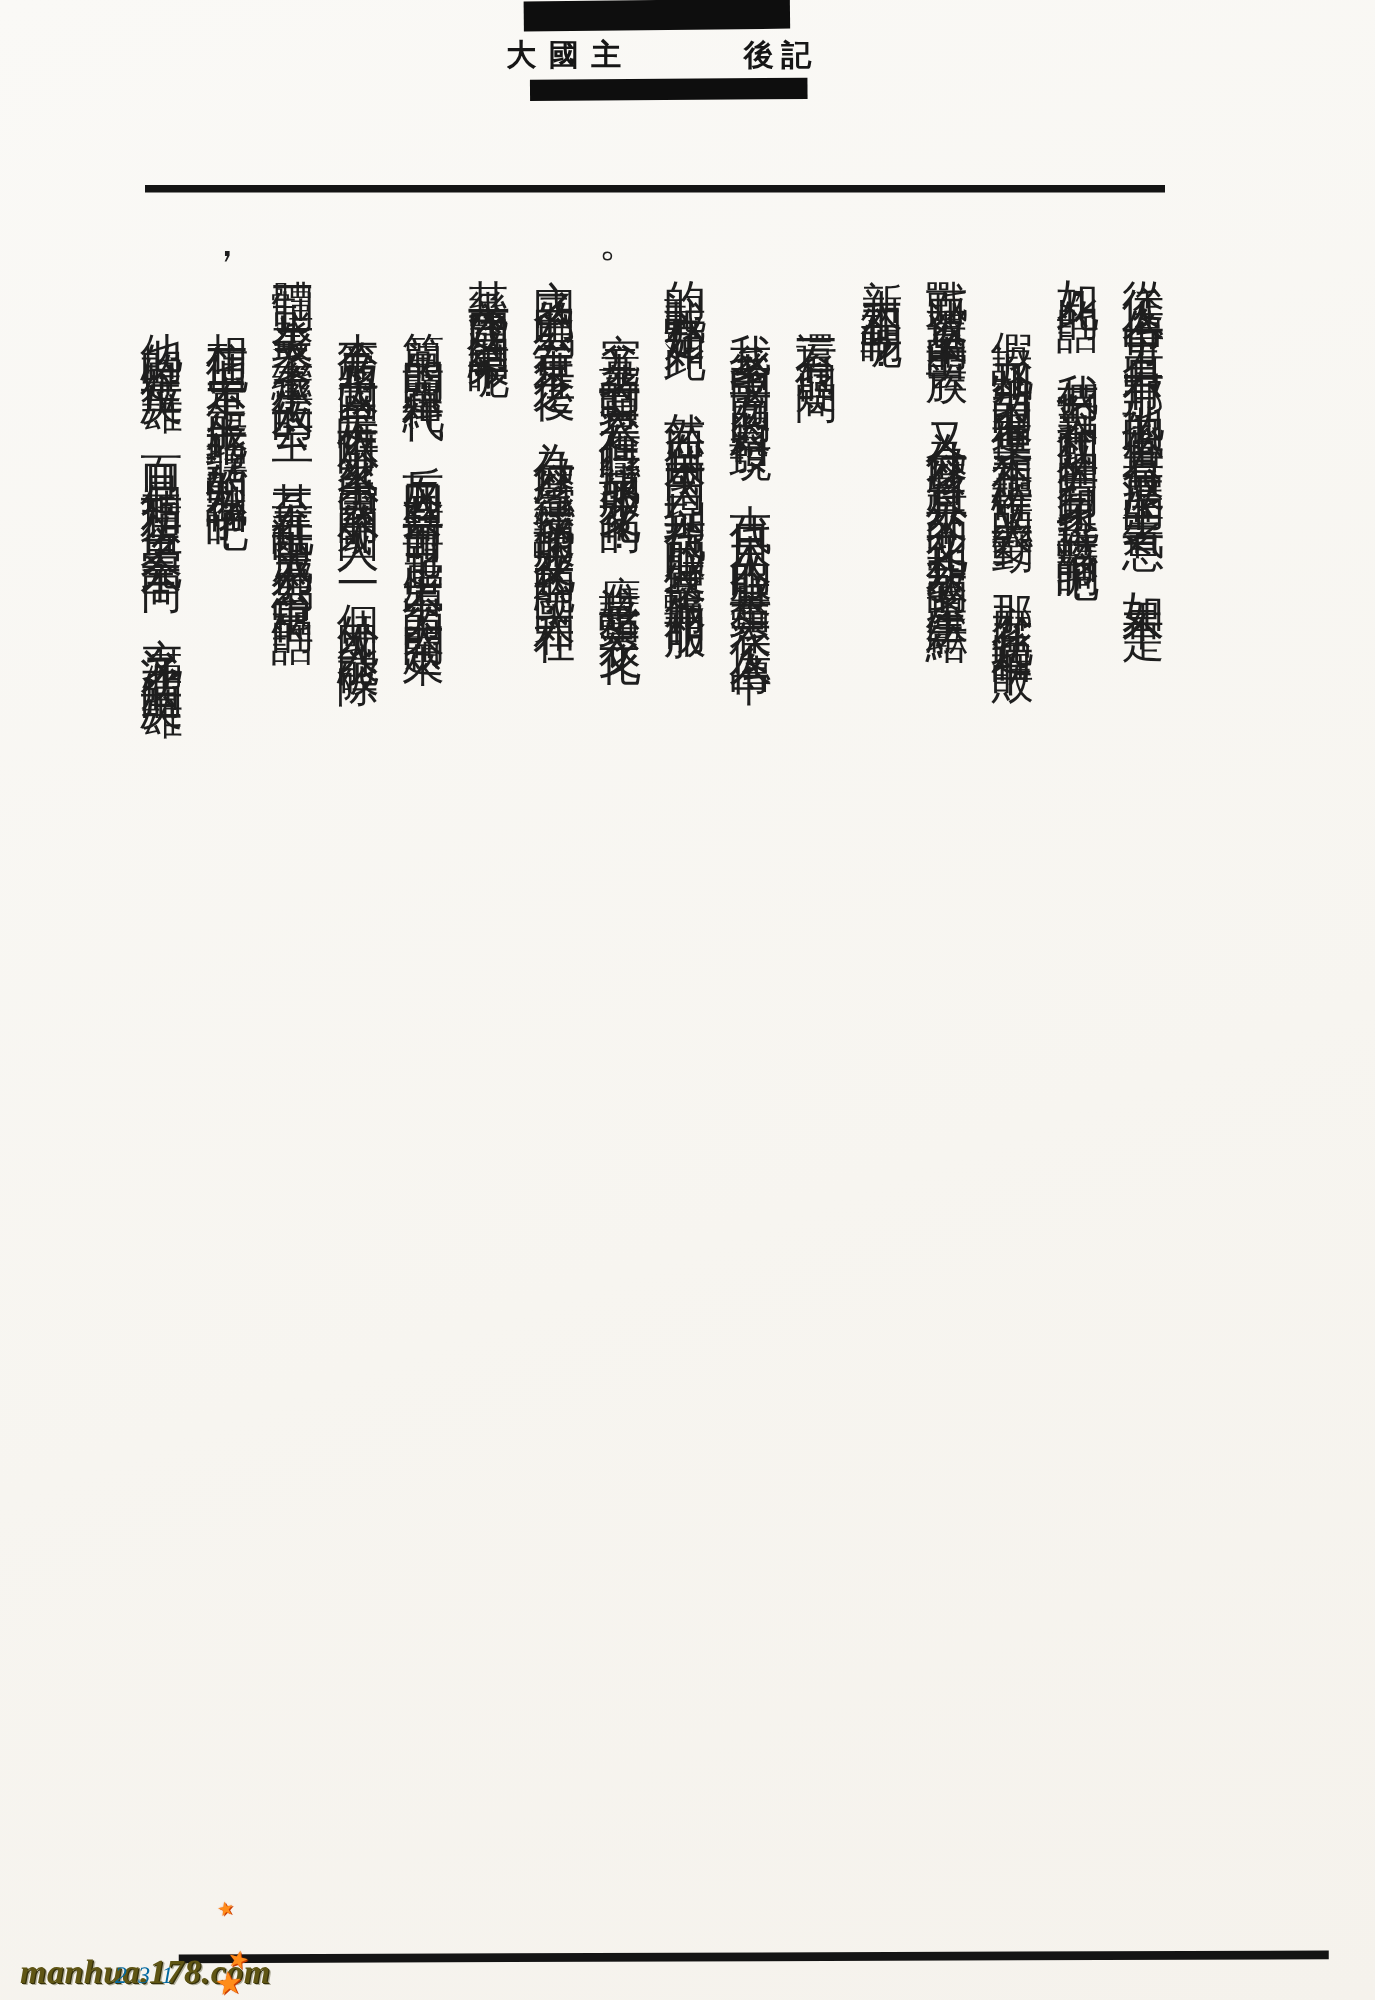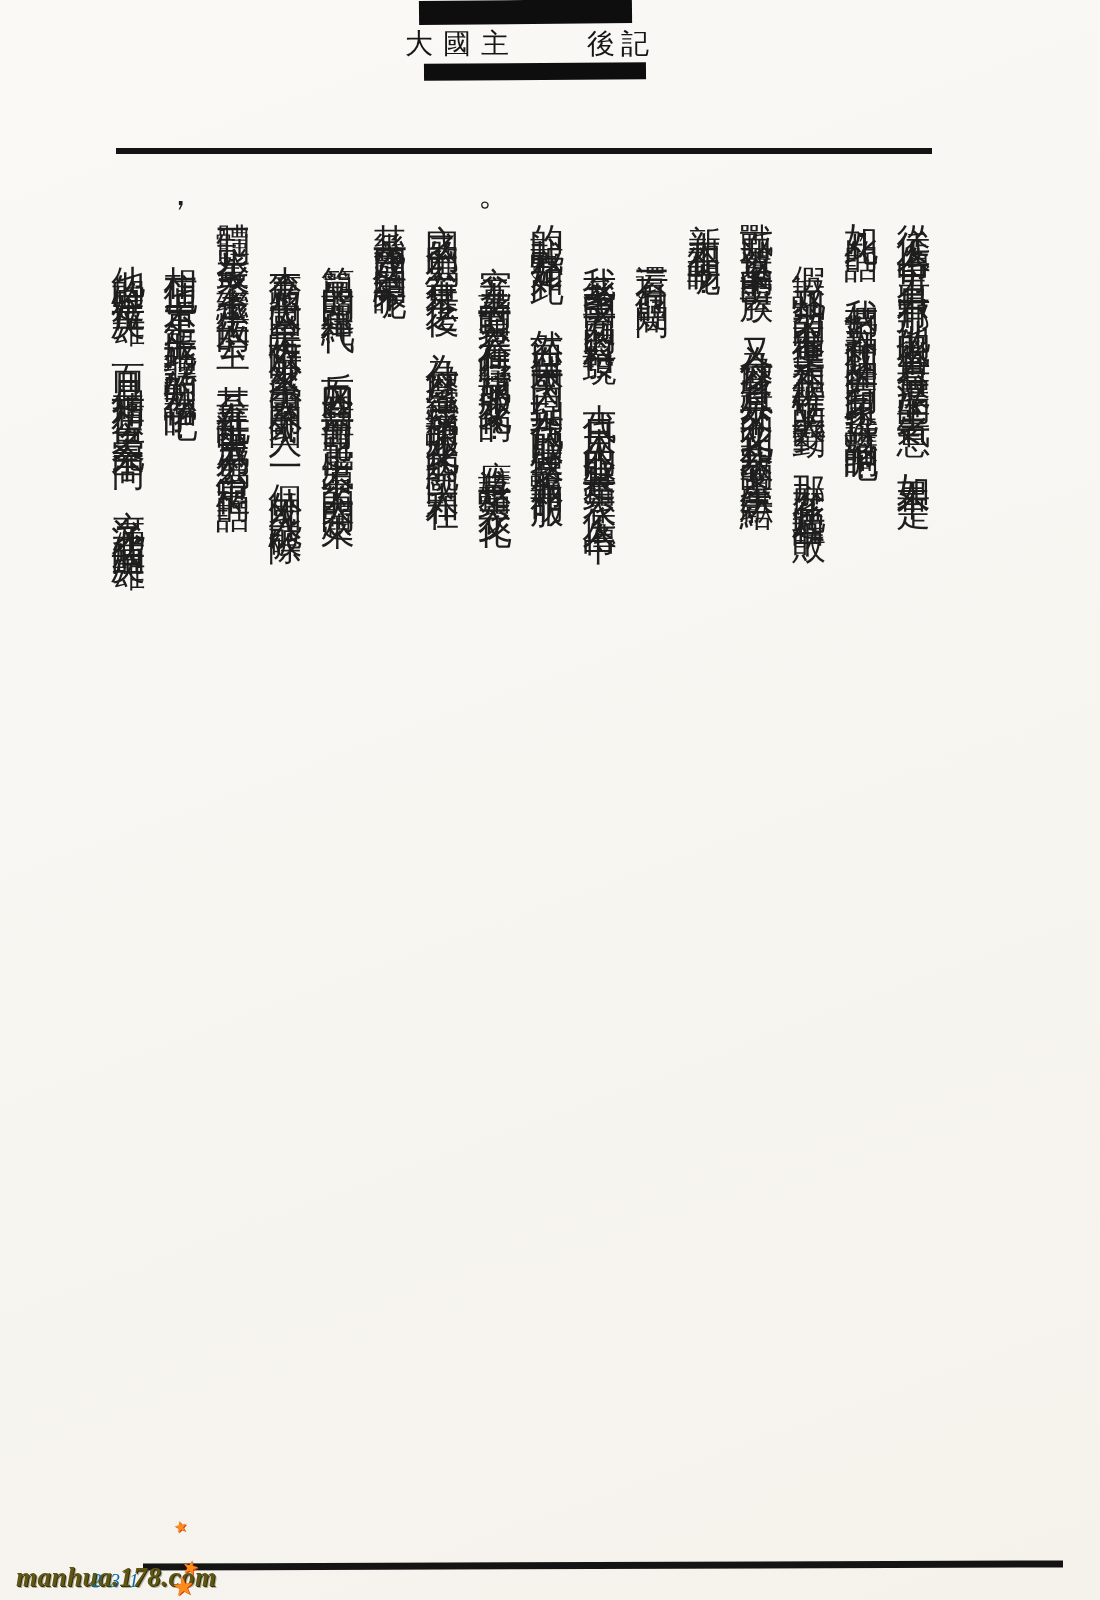--- a/index.html
+++ b/index.html
@@ -11,21 +11,21 @@
   }
   .page { position: absolute; inset: 0; }
 
   
   .bar { position: absolute; background: #0e0e0e; }
   .bar-top    { left: 419px; top: 0;    width: 213px; height: 24px; transform: rotate(-0.6deg); }
   .bar-bottom { left: 424px; top: 63px; width: 222px; height: 17px; transform: rotate(-0.4deg); }
   .title-row {
     position: absolute; left: 405px; top: 24px; width: 250px; height: 40px;
     display: flex; justify-content: space-between; align-items: center;
-    font-size: 28px; font-weight: normal; color: #161616;
+    font-size: 24px; font-weight: bold; color: #161616;
   }
   .title-row .t-main { letter-spacing: 10px; }
   .title-row .t-sub  { letter-spacing: 6px; }
 
   
   .rule { position: absolute; background: #141414; }
   .rule-top    { left: 116px; top: 148px; width: 816px; height: 6px; }
   .rule-bottom { left: 143px; top: 1562px; width: 920px; height: 7px; transform: rotate(-0.2deg); }
 
   

